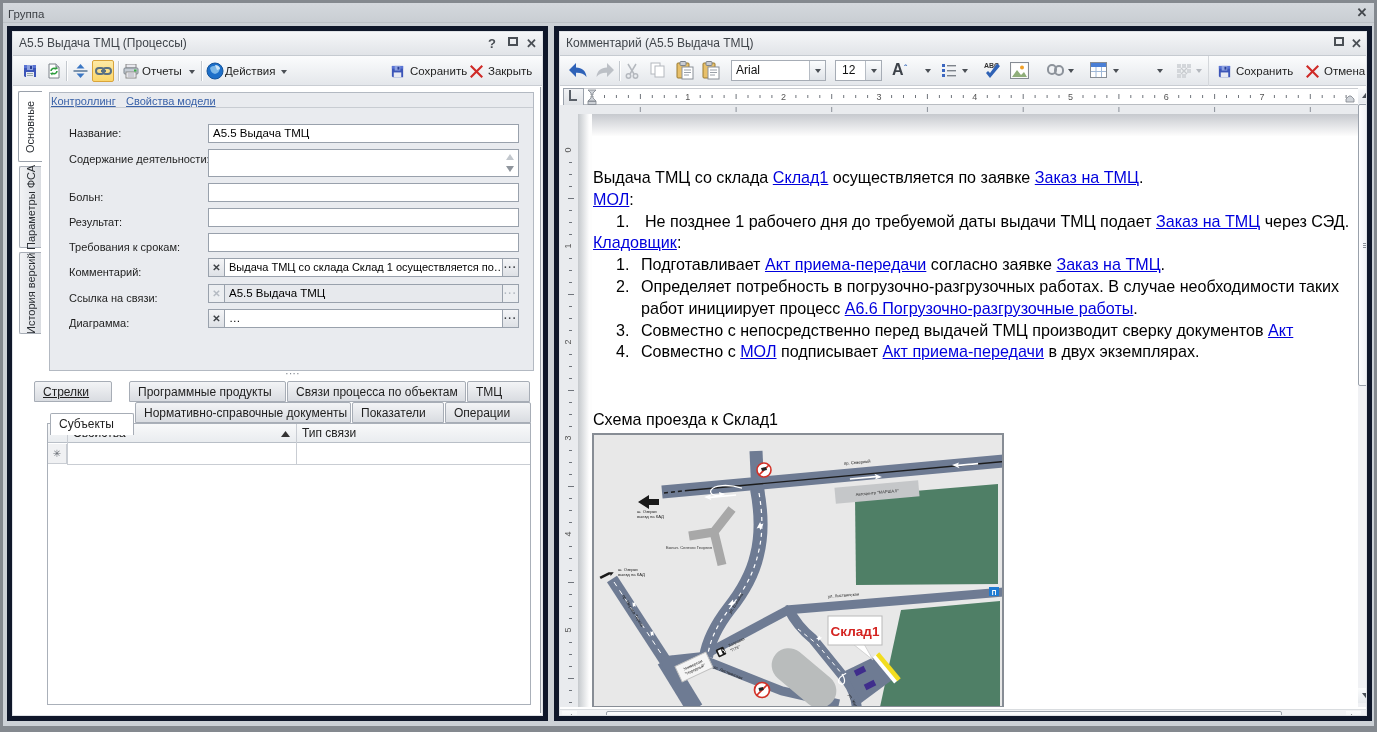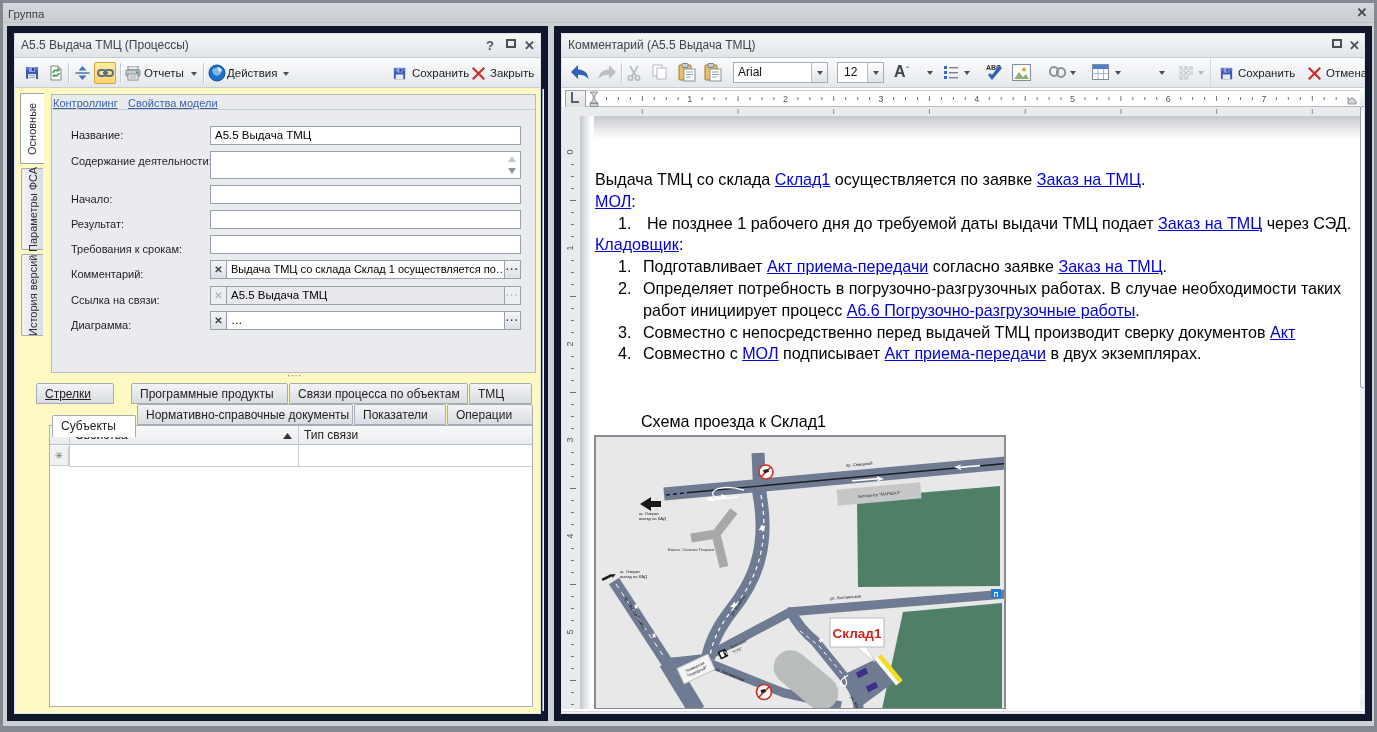--- a/index.html
+++ b/index.html
@@ -1,20 +1,20 @@
 <!DOCTYPE html>
 <html><head><meta charset="utf-8"><style>
 *{margin:0;padding:0;box-sizing:border-box;}
 html,body{width:1377px;height:732px;overflow:hidden;}
 body{font-family:"Liberation Sans",sans-serif;position:relative;background:#84898f;}
 .abs{position:absolute;}
 #frame{position:absolute;left:3px;top:3px;right:3px;bottom:6px;background:#ccd1d6;}
 #gtitle{position:absolute;left:3px;top:3px;right:3px;height:20px;background:linear-gradient(#d4d8dd,#c9ced3);border-bottom:1px solid #bcc1c6;color:#3c4045;font-size:11.5px;line-height:23px;padding-left:5px;}
 #gclose{position:absolute;right:8px;top:6px;width:14px;height:14px;color:#43474c;font-size:13px;font-weight:bold;line-height:14px;text-align:center;}
-.panel{position:absolute;background:#fef9c3;border:7px solid #0f172a;box-shadow:0 0 0 1px #dfe2e6 inset;}
+.panel{position:absolute;background:#ffffff;border:5px solid #0f172a;box-shadow:0 0 0 1px #dfe2e6 inset;}
 #lp{left:7px;top:26px;width:541px;height:695px;}
 #rp{left:554px;top:26px;width:818px;height:695px;}
 .ptitle{position:absolute;left:1px;right:1px;top:1px;height:24px;background:linear-gradient(#f5f6f8,#e1e4e8);border-bottom:1px solid #c6cbd1;color:#3f444a;font-size:12px;line-height:23px;padding-left:6px;}
 .ptools{position:absolute;left:1px;right:1px;top:25px;height:30px;background:linear-gradient(#fbfcfd,#e4e7eb);border-bottom:1px solid #c9cdd3;}
 .tsep{position:absolute;top:5px;width:1px;height:20px;background:#c3c8ce;box-shadow:1px 0 0 #fff;}
 .tlabel{position:absolute;font-size:11.5px;color:#1e1e1e;line-height:30px;}
 .dda{position:absolute;width:0;height:0;border-left:3px solid transparent;border-right:3px solid transparent;border-top:4px solid #4a4f55;top:14px;}
 svg{display:block;}
 .vtab{position:absolute;width:24px;z-index:4;}
 .vtab span{position:absolute;left:0;top:0;width:100%;height:100%;display:flex;align-items:center;justify-content:center;writing-mode:vertical-rl;transform:rotate(180deg);font-size:11px;color:#2a2e33;white-space:nowrap;}
@@ -137,21 +137,21 @@
       </div>
     <div class="flabel" style="top:122px">Содержание деятельности:</div>
     <div class="field" style="left:198px;top:118px;width:311px;height:28px;">
       <svg class="abs" style="right:4px;top:4px" width="8" height="7">
           <path d="M4 0L8 6H0z" fill="#c2c7cd"></path>
         </svg>
       <svg class="abs" style="right:4px;bottom:4px" width="8" height="7">
           <path d="M4 7L0 1h8z" fill="#8f959d"></path>
         </svg>
     </div>
-    <div class="flabel" style="top:160px">Начало:</div>
+    <div class="flabel" style="top:160px">Больн:</div>
     <div class="field" style="left:198px;top:152px;width:311px;height:19px;"></div>
     <div class="flabel" style="top:185px">Результат:</div>
     <div class="field" style="left:198px;top:177px;width:311px;height:19px;"></div>
     <div class="flabel" style="top:210px">Требования к срокам:</div>
     <div class="field" style="left:198px;top:202px;width:311px;height:19px;"></div>
     <div class="flabel" style="top:235px">Комментарий:</div>
     <div class="xbtn" style="left:198px;top:227px;">✕</div>
     <div class="field" style="left:214px;top:227px;width:280px;height:19px;">
         <span style="padding-left:4px;font-size:11px;">Выдача ТМЦ со склада Склад 1 осуществляется по…</span>
       </div>
@@ -472,21 +472,21 @@
       <div>Выдача ТМЦ со склада <a>Склад1</a> осуществляется по заявке <a>Заказ на ТМЦ</a>.</div>
       <div><a>МОЛ</a>:</div>
       <div class="li"><span class="num">1.</span><span style="padding-left:4px">Не позднее 1 рабочего дня до требуемой даты выдачи ТМЦ подает <a>Заказ на ТМЦ</a> через СЭД.</span></div>
       <div><a>Кладовщик</a>:</div>
       <div class="li"><span class="num">1.</span>Подготавливает <a>Акт приема-передачи</a> согласно заявке <a>Заказ на ТМЦ</a>.</div>
       <div class="li"><span class="num">2.</span>Определяет потребность в погрузочно-разгрузочных работах. В случае необходимости таких</div>
       <div class="li">работ инициирует процесс <a>А6.6 Погрузочно-разгрузочные работы</a>.</div>
       <div class="li"><span class="num">3.</span>Совместно с непосредственно перед выдачей ТМЦ производит сверку документов <a>Акт</a></div>
       <div class="li"><span class="num">4.</span>Совместно с <a>МОЛ</a> подписывает <a>Акт приема-передачи</a> в двух экземплярах.</div>
     </div>
-    <div class="abs" style="left:33px;top:324px;font-size:16.1px;color:#000;margin-left:46px;">Схема проезда к Склад1</div>
+    <div class="abs" style="left:33px;top:324px;font-size:16.1px;color:#000;">Схема проезда к Склад1</div>
 
     <div id="map" class="abs" style="left:32px;top:347px;width:412px;height:274px;">
     <svg width="412" height="274" viewBox="0 0 412 274" font-family="Liberation Sans">
       <rect x="0" y="0" width="412" height="274" fill="#e8e8e8"></rect>
 
       <polygon points="263,63 406,51 406,151 264,152" fill="#4f7f66"></polygon>
       <polygon points="309,177 408,168 408,274 288,274" fill="#4f7f66"></polygon>
       <g stroke="#6e7b93" fill="none">
 
         <path d="M70 59 L412 28" stroke-width="13"></path>

